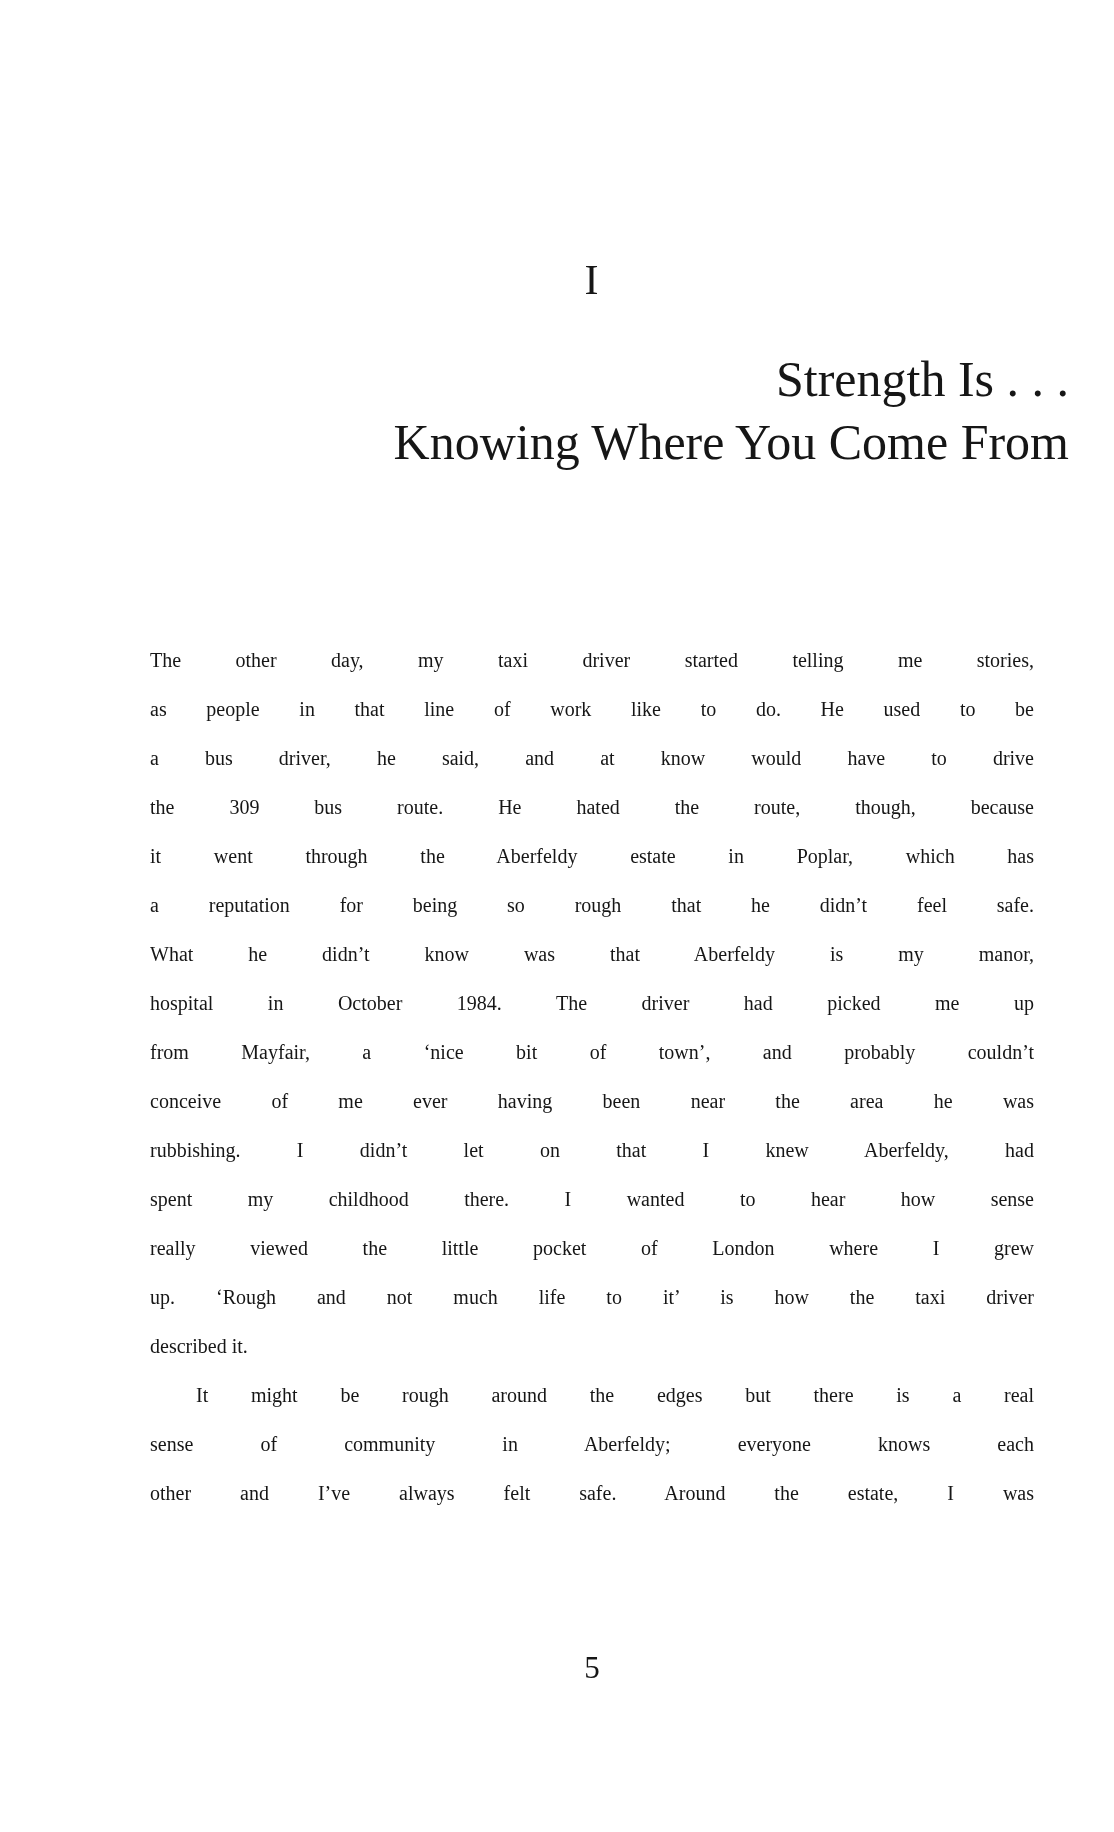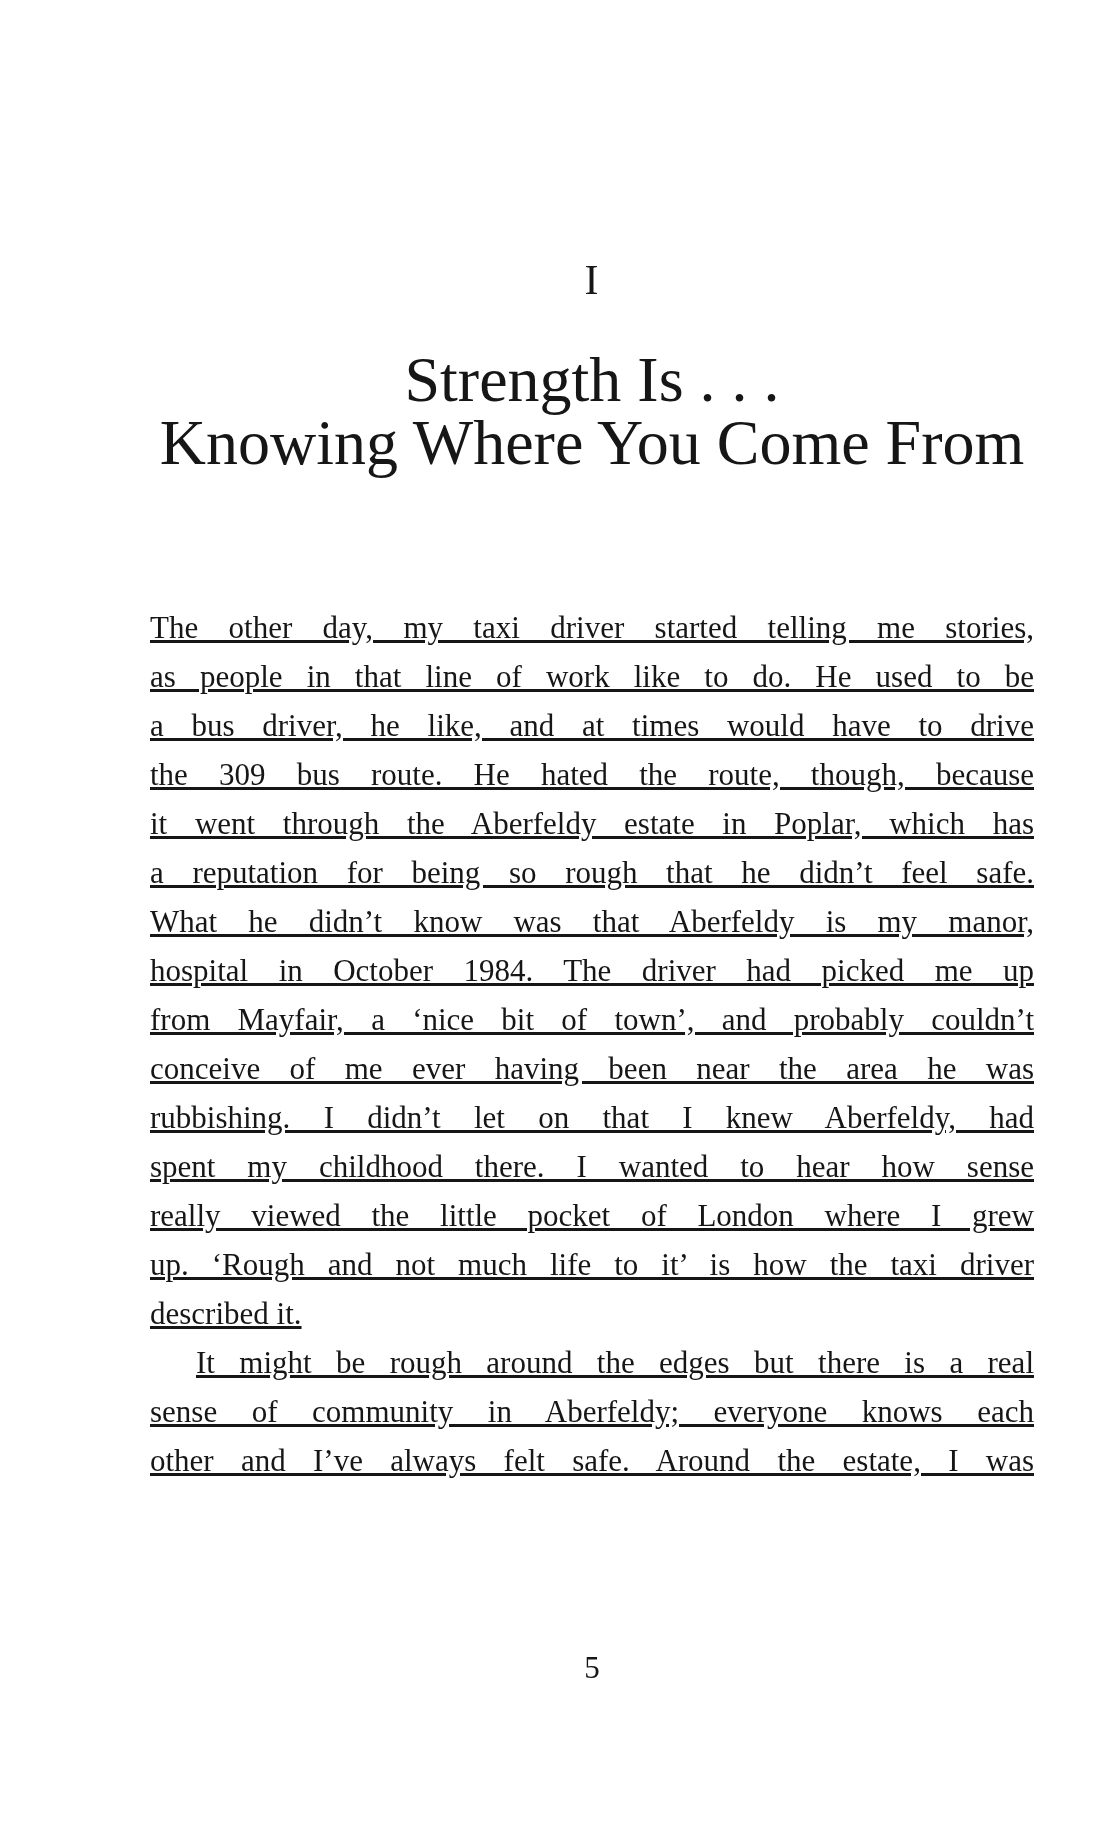--- a/index.html
+++ b/index.html
@@ -24,33 +24,32 @@
     text-align: center;
     font-size: 42px;
     line-height: 1;
     letter-spacing: 1px;
   }
   .chapter-title {
     position: absolute;
     top: 348px;
     left: 115px;
     width: 954px;
-    text-align: center;
-    font-size: 64px;
+    text-align: right;
+    font-size: 50px;
     line-height: 63px;
     font-weight: 400;
   }
   .body-text {
     position: absolute;
-    top: 603px;
+    top: 636px;
     left: 150px;
     width: 884px;
-    font-size: 31px;
+    font-size: 20px;
     line-height: 49px;
-    text-decoration: underline;
   }
   .body-line {
     text-align: justify;
     text-align-last: justify;
     white-space: normal;
   }
   .body-line.para-end {
     text-align-last: left;
   }
   .body-line.indent {
@@ -73,21 +72,21 @@
   <div class="chapter-number">I</div>
 
   <div class="chapter-title">
     <div>Strength Is . . .</div>
     <div>Knowing Where You Come From</div>
   </div>
 
   <div class="body-text" id="body-text">
       <div class="body-line">The other day, my taxi driver started telling me stories,</div>
       <div class="body-line">as people in that line of work like to do. He used to be</div>
-      <div class="body-line">a bus driver, he like, and at times would have to drive</div>
+      <div class="body-line">a bus driver, he said, and at know would have to drive</div>
       <div class="body-line">the 309 bus route. He hated the route, though, because</div>
       <div class="body-line">it went through the Aberfeldy estate in Poplar, which has</div>
       <div class="body-line">a reputation for being so rough that he didn’t feel safe.</div>
       <div class="body-line">What he didn’t know was that Aberfeldy is my manor,</div>
       <div class="body-line">hospital in October 1984. The driver had picked me up</div>
       <div class="body-line">from Mayfair, a ‘nice bit of town’, and probably couldn’t</div>
       <div class="body-line">conceive of me ever having been near the area he was</div>
       <div class="body-line">rubbishing. I didn’t let on that I knew Aberfeldy, had</div>
       <div class="body-line">spent my childhood there. I wanted to hear how sense</div>
       <div class="body-line">really viewed the little pocket of London where I grew</div>

